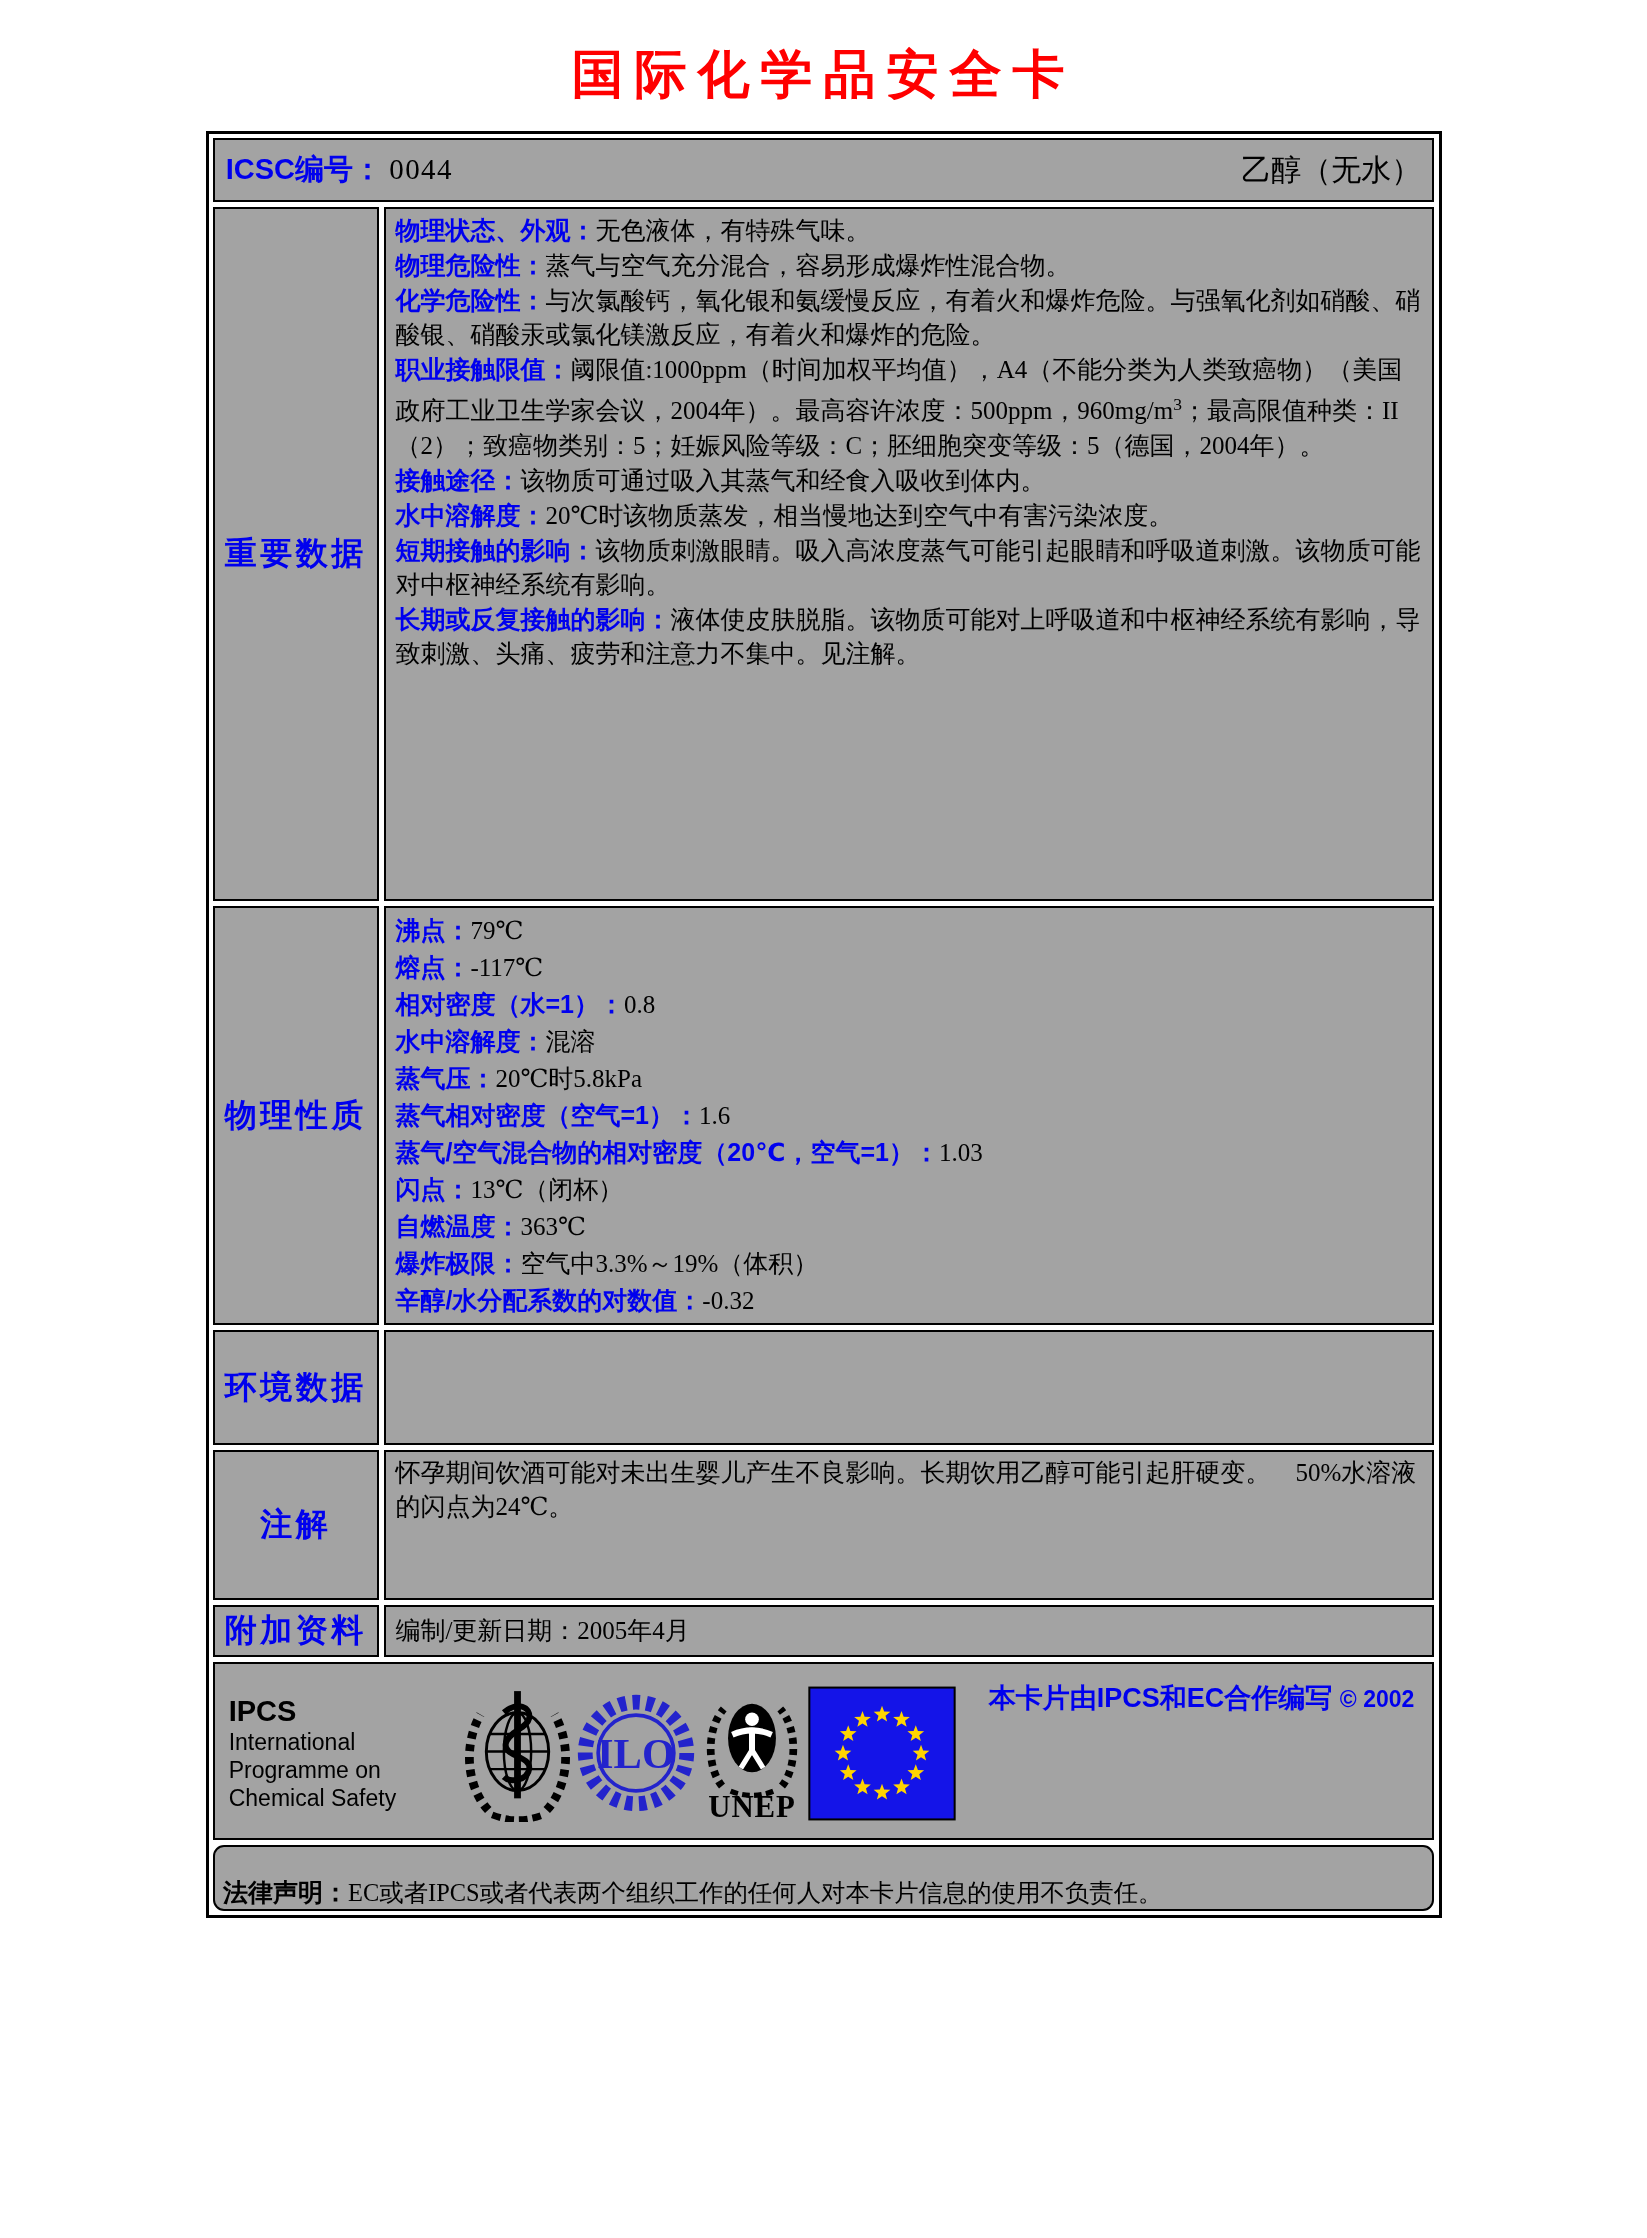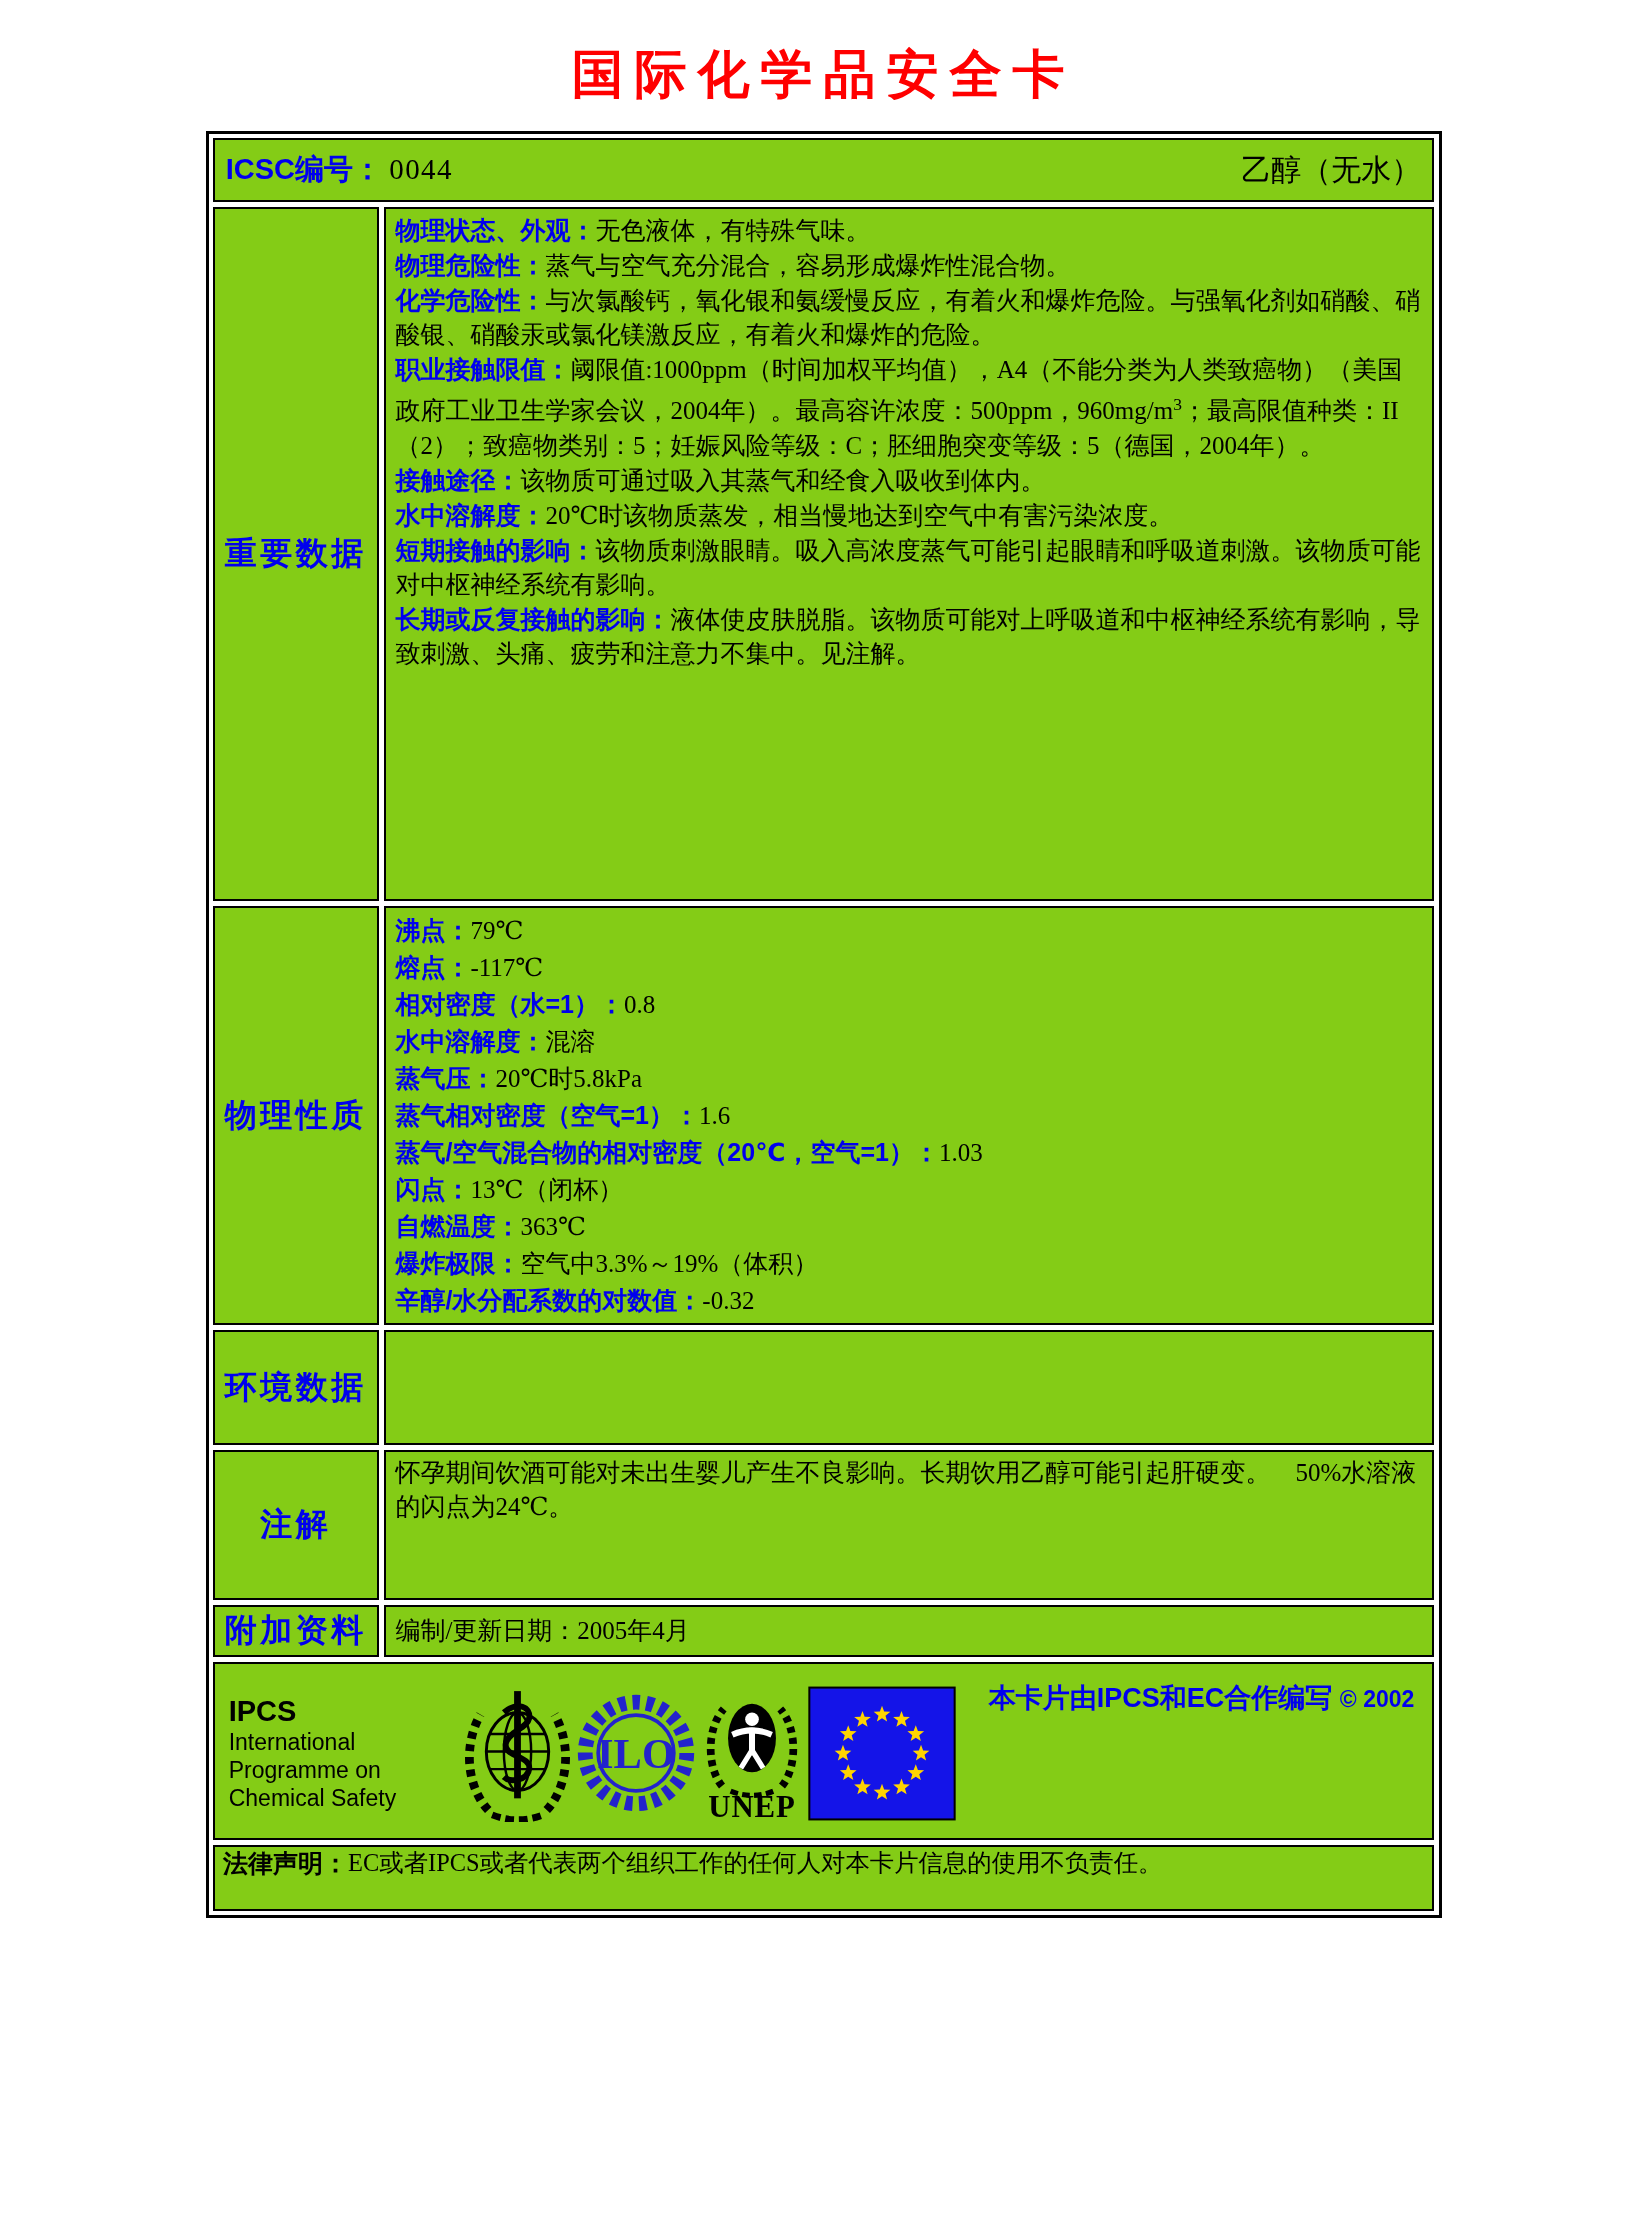--- a/index.html
+++ b/index.html
@@ -20,21 +20,21 @@
     font-size:52px;font-weight:bold;color:var(--red);
     letter-spacing:11px;
     font-family:Liberation Sans, sans-serif;
   }
   .card{
     width:1236px;margin:21px auto 0 auto;
     border:3.5px solid #000;padding:4.2px;
     display:flex;flex-direction:column;gap:4.9px;
   }
   .row{display:flex;gap:4.9px;}
-  .cell{border:2.8px solid #000;background:#84cc16;}
+  .cell{border:2.8px solid #000;background:#a3a3a3;}
   .label-cell{
     width:166px;flex:none;
     display:flex;align-items:center;justify-content:center;
     font-family:Liberation Sans, sans-serif;
     font-weight:bold;font-size:32px;letter-spacing:3.5px;
     color:var(--blue);text-align:center;
   }
   .content-cell{flex:1;padding:4.2px 9.8px;font-size:25px;line-height:34px;}
   .blue-label{
     color:var(--blue);
@@ -69,21 +69,21 @@
   .ipcs-acronym{font-weight:bold;font-size:29px;line-height:33px;}
   .ipcs-line{font-size:23px;line-height:28px;}
   .coop-line{
     text-align:left;color:var(--blue);
     font-family:Liberation Sans, sans-serif;
     font-weight:bold;font-size:27px;line-height:40px;margin-top:4.2px;
   }
   .coop-line .copyright{font-size:23px;font-weight:bold;}
   
   .legal-cell{
-    flex:1;min-height:66px;display:flex;align-items:flex-start;padding:0 8.4px;
+    flex:1;min-height:66px;display:flex;align-items:flex-end;padding:0 8.4px;border-radius:11px;
   }
   .legal-label{
     font-family:"Liberation Sans","DejaVu Sans",sans-serif;
     font-weight:bold;font-size:25px;color:#000;flex:none;
   }
   .legal-text{font-size:24.4px;}
   svg text{font-family:"Liberation Serif","DejaVu Serif",serif;}
 </style>
 </head>
 <body>

